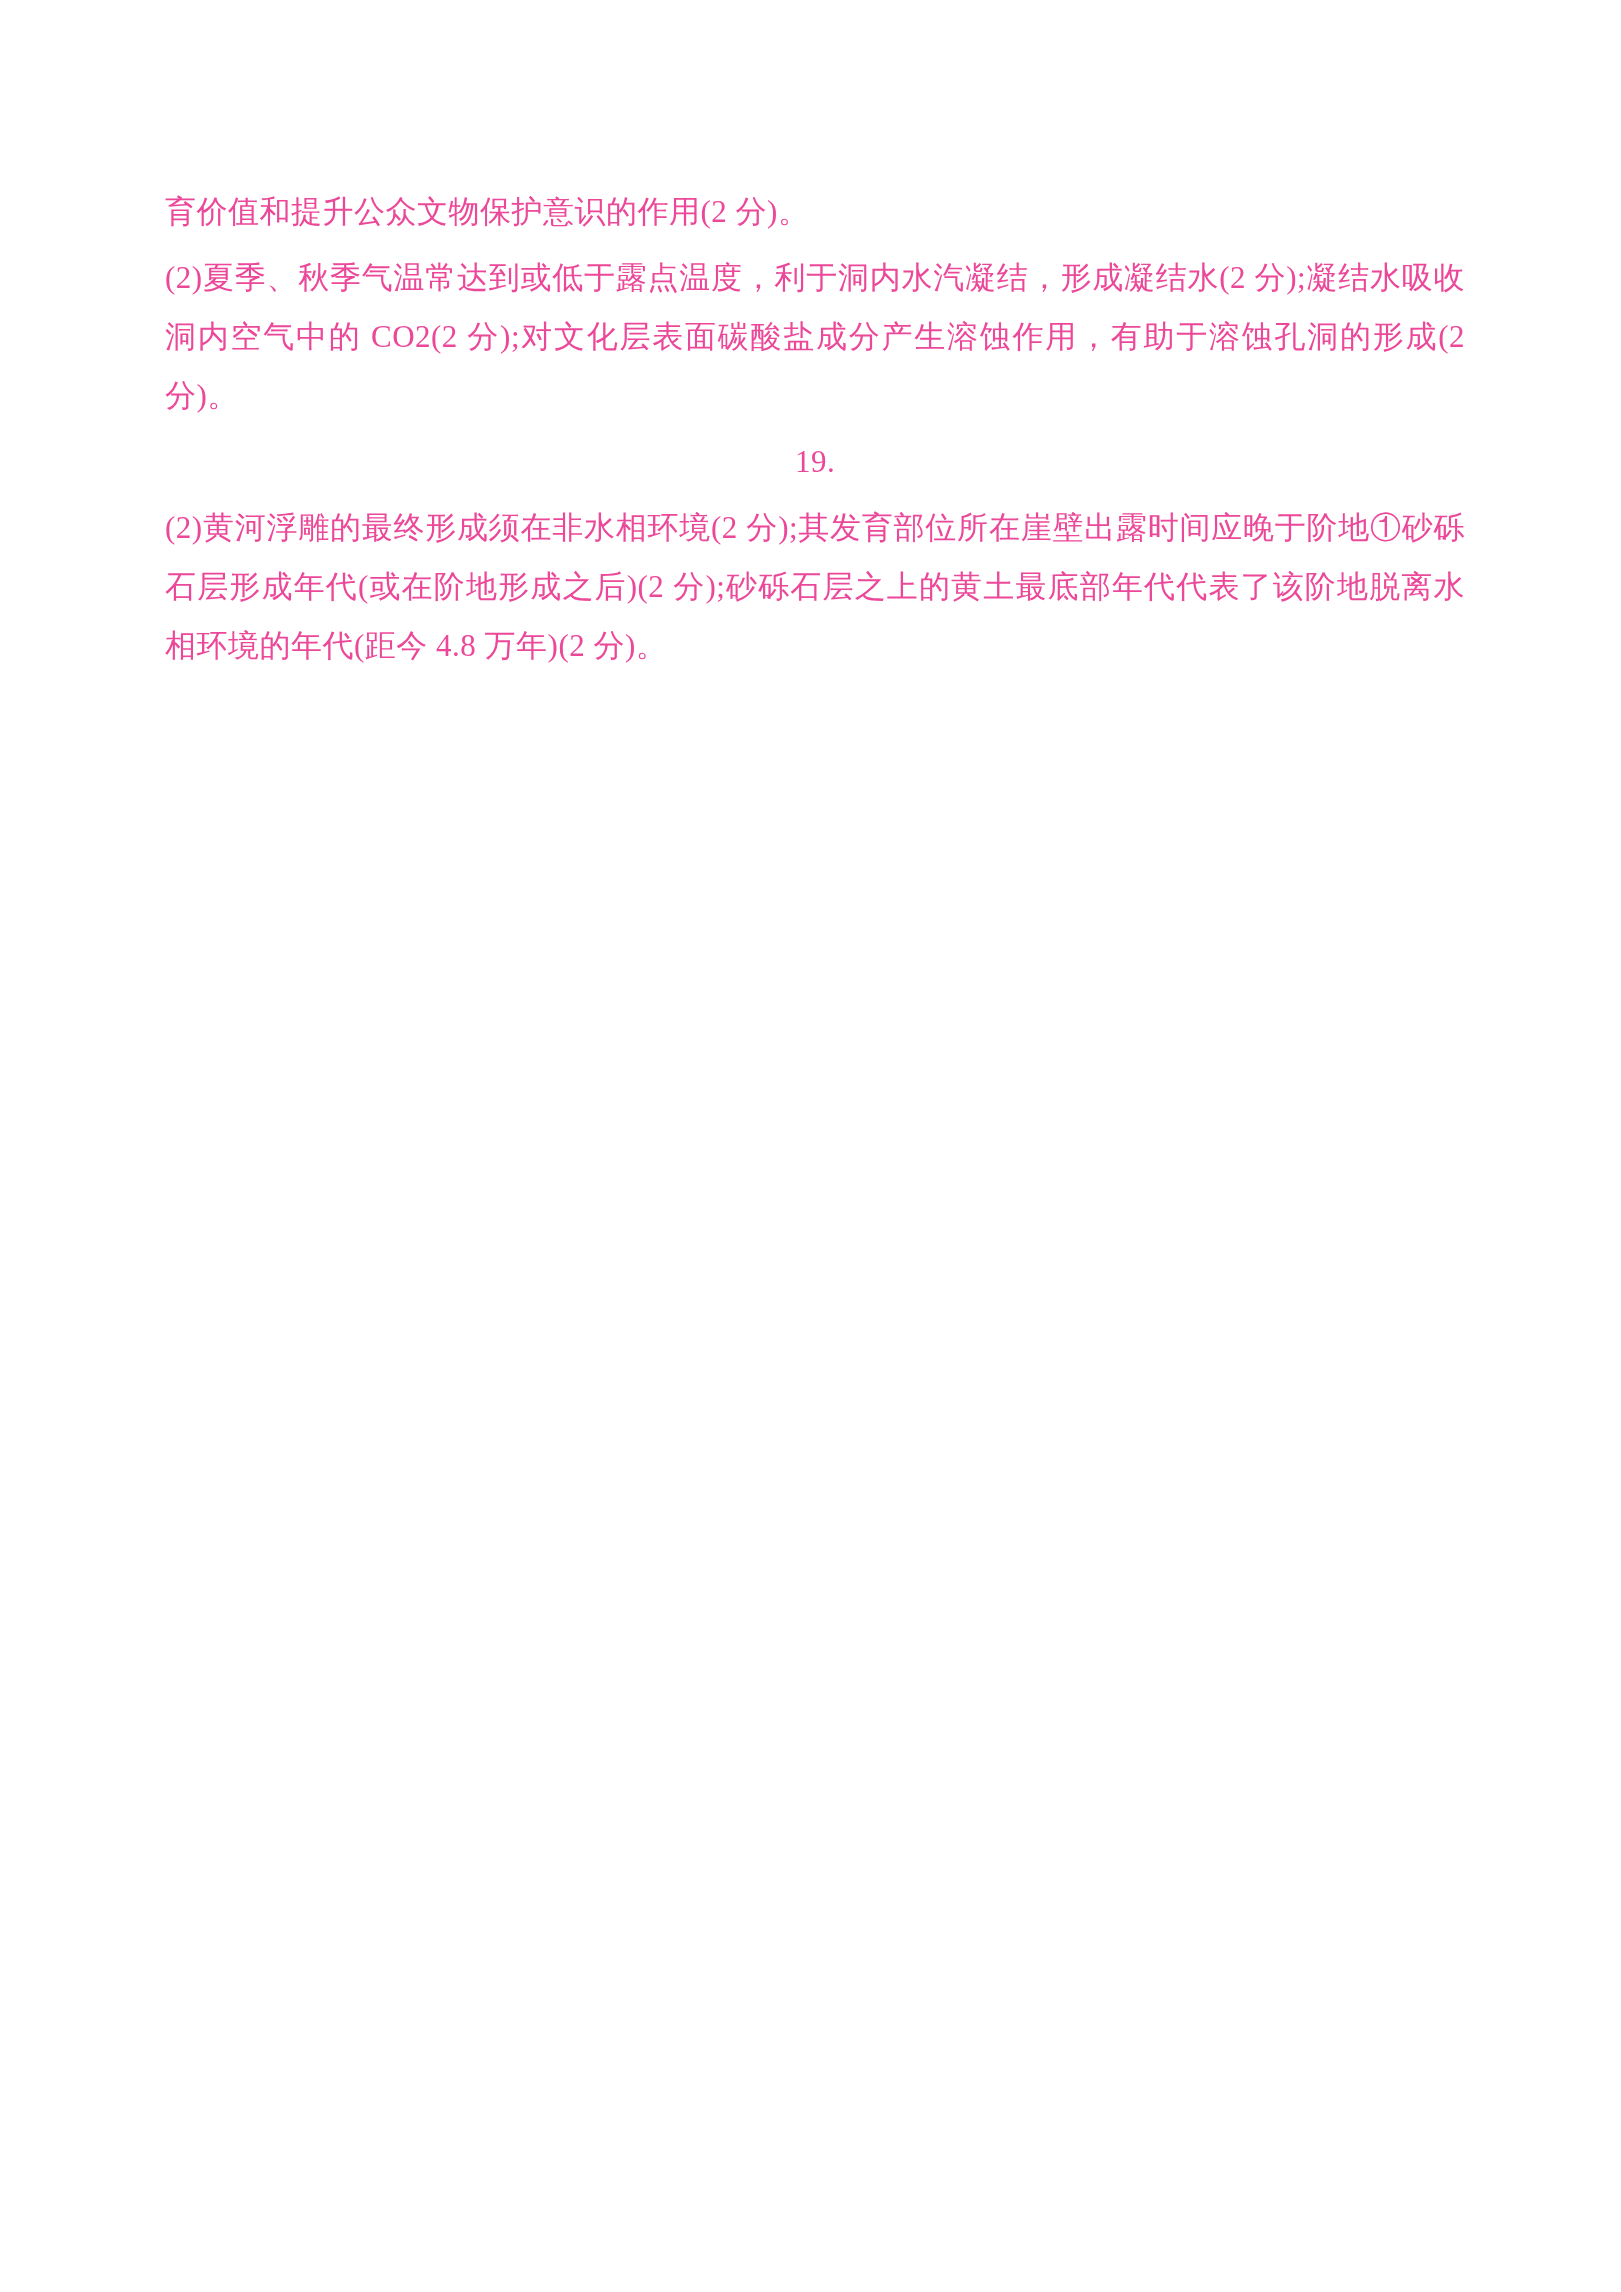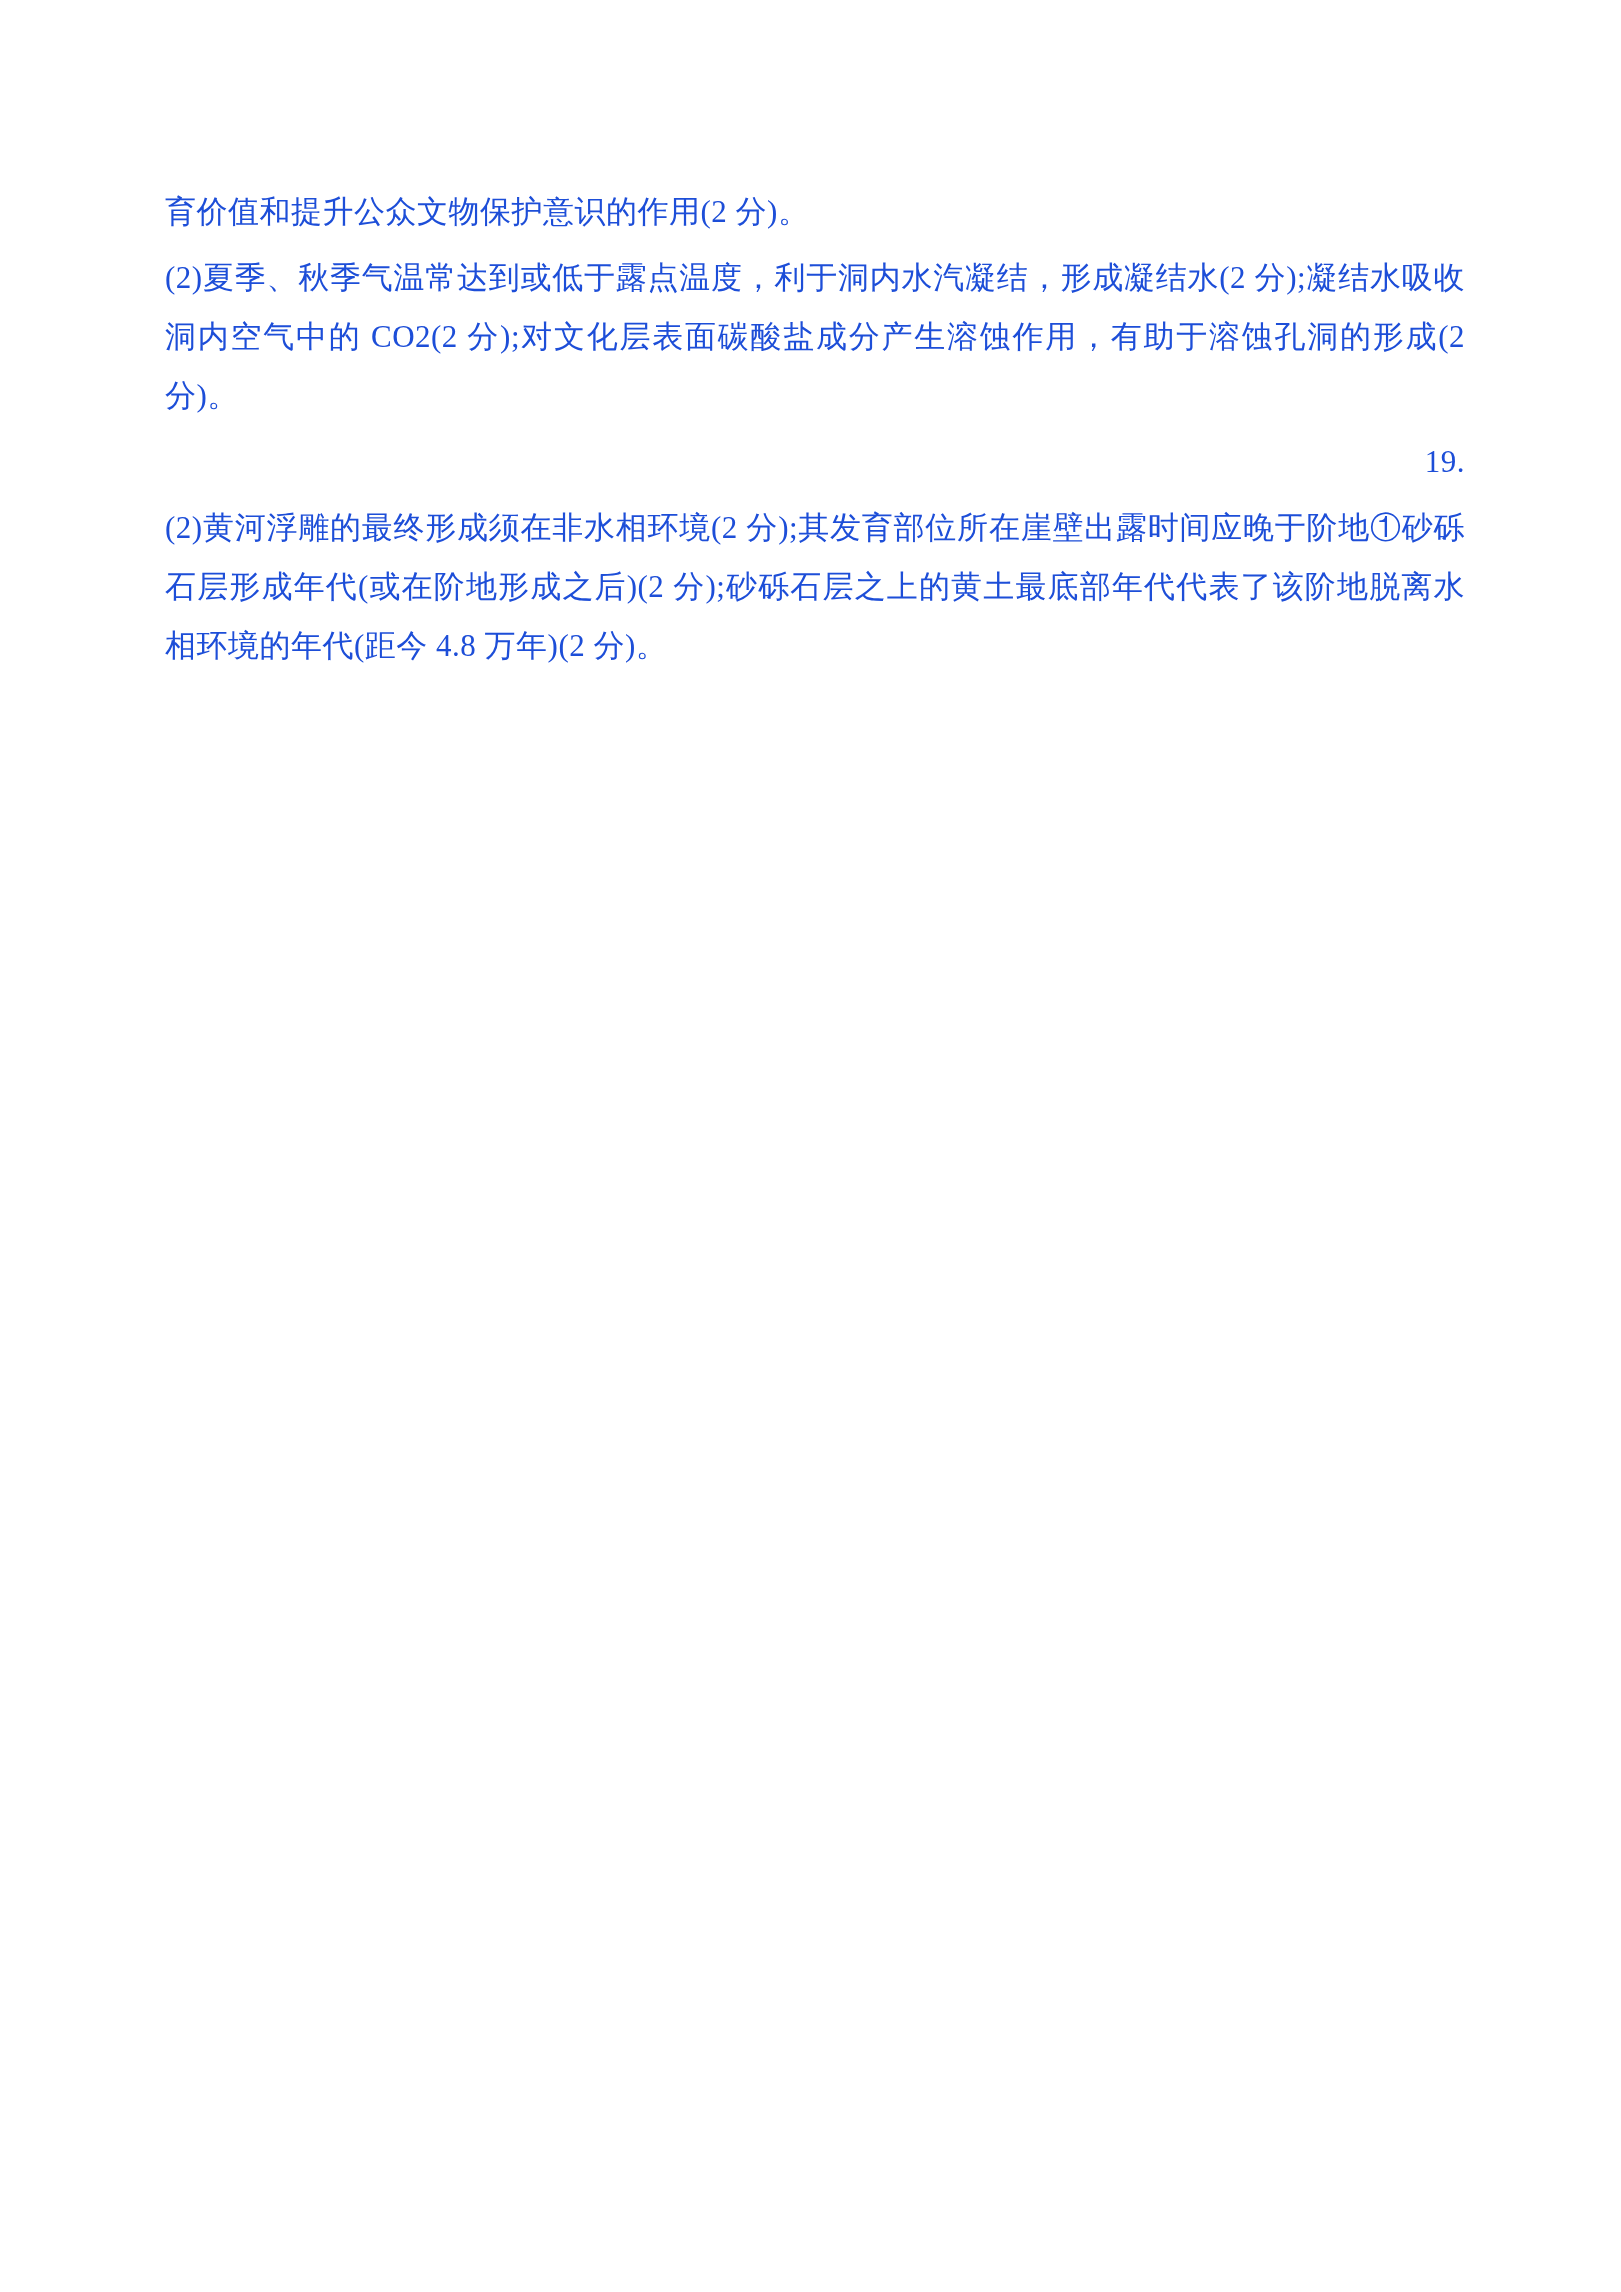--- a/index.html
+++ b/index.html
@@ -7,40 +7,40 @@
     padding: 0;
     background: #ffffff;
   }
   .page {
     position: relative;
     width: 1621px;
     height: 2293px;
     background: #ffffff;
     overflow: hidden;
     font-family: "Liberation Serif", "DejaVu Serif", serif;
-    color: #1d4ed8;
+    color: #ec4899;
   }
   .content {
     position: absolute;
     left: 165px;
     top: 182px;
     width: 1300px;
   }
   .para {
     margin: 0 0 6.9px 0;
     font-size: 31px;
     line-height: 59px;
     letter-spacing: 0.5px;
     text-align: justify;
     text-justify: inter-character;
     word-break: break-all;
     white-space: normal;
   }
   .para.qnum {
-    text-align: right;
+    text-align: center;
   }
 </style>
 </head>
 <body>
 
 <div class="page">
   <div class="content">
     <p class="para">育价值和提升公众文物保护意识的作用(2 分)。</p>
     <p class="para">(2)夏季、秋季气温常达到或低于露点温度，利于洞内水汽凝结，形成凝结水(2 分);凝结水吸收洞内空气中的 CO2(2 分);对文化层表面碳酸盐成分产生溶蚀作用，有助于溶蚀孔洞的形成(2 分)。</p>
     <p class="para qnum">19.</p>

